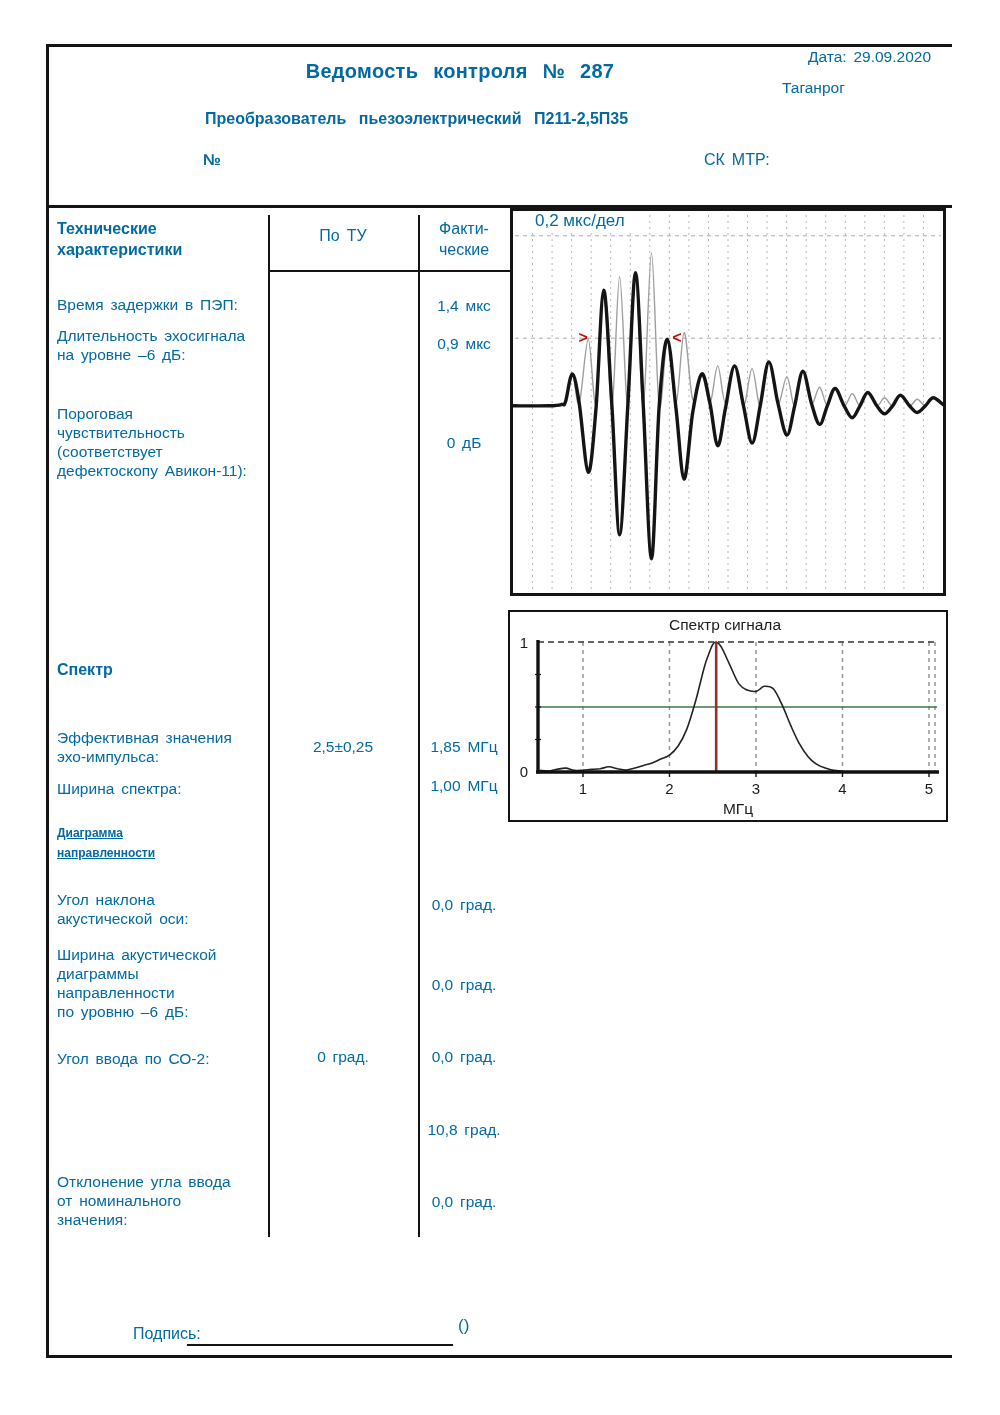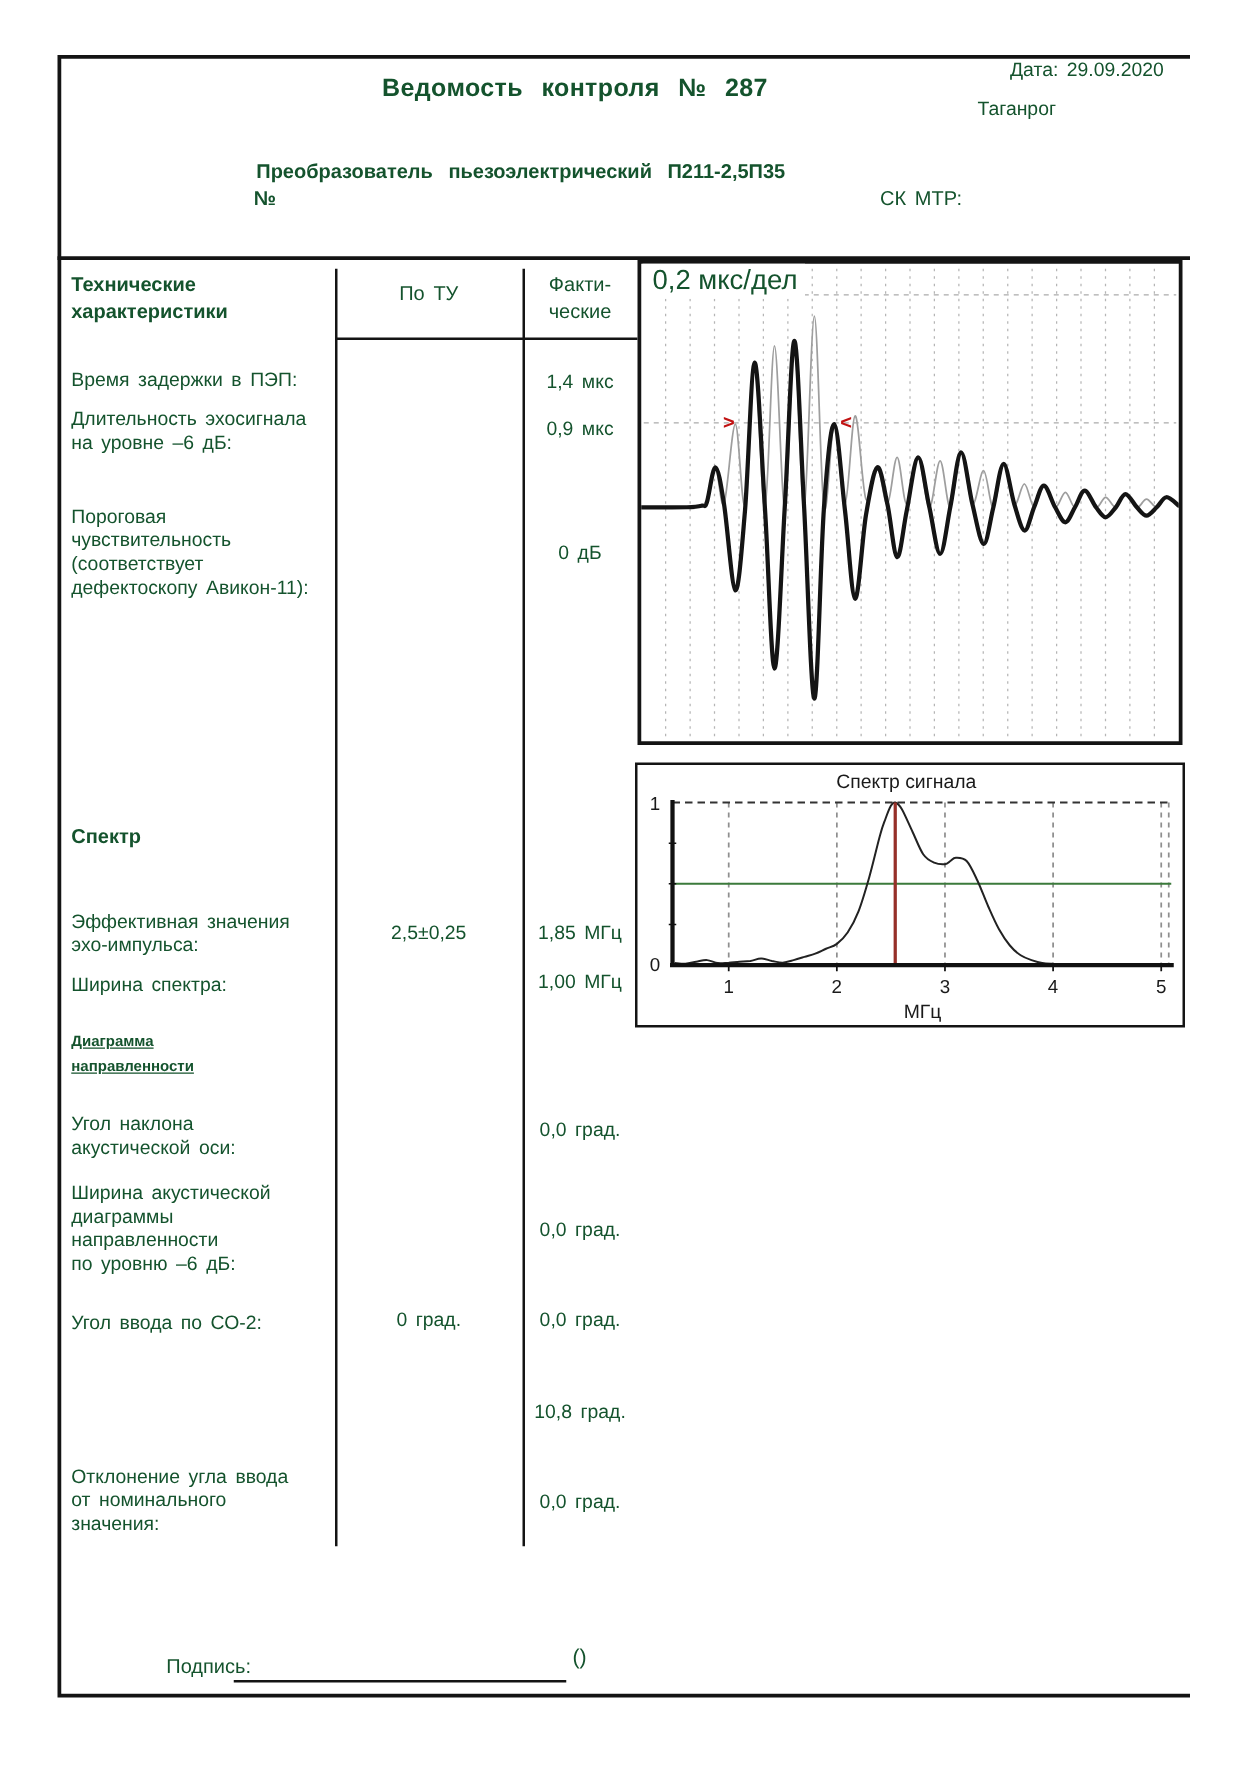--- a/index.html
+++ b/index.html
@@ -1,47 +1,47 @@
 <!DOCTYPE html>
 <html><head>
 <meta charset="utf-8">
 <style>
   html,body{margin:0;padding:0;background:#ffffff;}
   #canvas{position:relative;width:952px;height:1415px;background:#fff;
-          font-family:"Liberation Sans","DejaVu Sans",sans-serif;color:#14532d;overflow:hidden;}
+          font-family:"Liberation Sans","DejaVu Sans",sans-serif;color:#0369a1;overflow:hidden;}
   .abs{position:absolute;}
   .frame{left:46px;top:44px;width:909px;height:1314px;border:3px solid #141414;box-sizing:border-box;background:#fff;}
   .hline{background:#141414;height:3px;}
   .vline{background:#141414;width:2px;}
   .t{font-size:15.5px;line-height:19px;white-space:pre-line;word-spacing:2.5px;}
   .bold{font-weight:bold;}
   .doc-title{font-size:20px;font-weight:bold;word-spacing:9px;letter-spacing:.3px;}
   .doc-sub{font-size:16px;font-weight:bold;word-spacing:8px;}
   .lbl{left:57px;width:218px;}
   .tu{left:288px;width:110px;text-align:center;}
   .fact{left:411px;width:106px;text-align:center;}
   .panel{box-sizing:border-box;background:#fff;}
   #wave-panel{left:510px;top:208px;width:436px;height:388px;border:3px solid #141414;}
   #spec-panel{left:508px;top:610px;width:440px;height:212px;border:2px solid #141414;}
-  #wave-label{left:1px;top:0px;font-size:22px;background:#fff;padding:0 6px 2px 8px;z-index:3;}
+  #wave-label{left:1px;top:0px;font-size:17px;background:#fff;padding:0 6px 2px 21px;z-index:3;}
   .sigline{left:187px;top:1344px;width:266px;height:2px;background:#141414;}
   svg{display:block;}
   svg text{font-family:"Liberation Sans","DejaVu Sans",sans-serif;}
 </style>
 </head>
 <body>
 
 <div id="canvas">
 
   <div class="abs frame"></div>
 
   <div class="abs t" style="left:808px;top:47px;">Дата: 29.09.2020</div>
   <div class="abs t" style="left:782px;top:78px;">Таганрог</div>
   <div class="abs doc-title" style="left:250px;top:60px;width:420px;text-align:center;">Ведомость контроля № 287</div>
-  <div class="abs doc-sub" style="left:205px;top:110px;margin-top:19px;">Преобразователь пьезоэлектрический П211-2,5П35</div>
+  <div class="abs doc-sub" style="left:205px;top:110px;">Преобразователь пьезоэлектрический П211-2,5П35</div>
   <div class="abs t bold" style="left:203px;top:150px;font-size:16px;">№</div>
   <div class="abs t" style="left:704px;top:150px;font-size:16px;">СК МТР:</div>
 
   <div class="abs hline" style="left:46px;top:205px;width:909px;"></div>
   <div class="abs vline" style="left:268px;top:215px;height:1022px;"></div>
   <div class="abs vline" style="left:418px;top:215px;height:1022px;"></div>
   <div class="abs hline" style="left:268px;top:270px;width:243px;height:2px;"></div>
 
   <div class="abs t bold" style="left:57px;top:218px;font-size:16px;white-space:pre-line;line-height:21px;">Технические
 характеристики</div>

